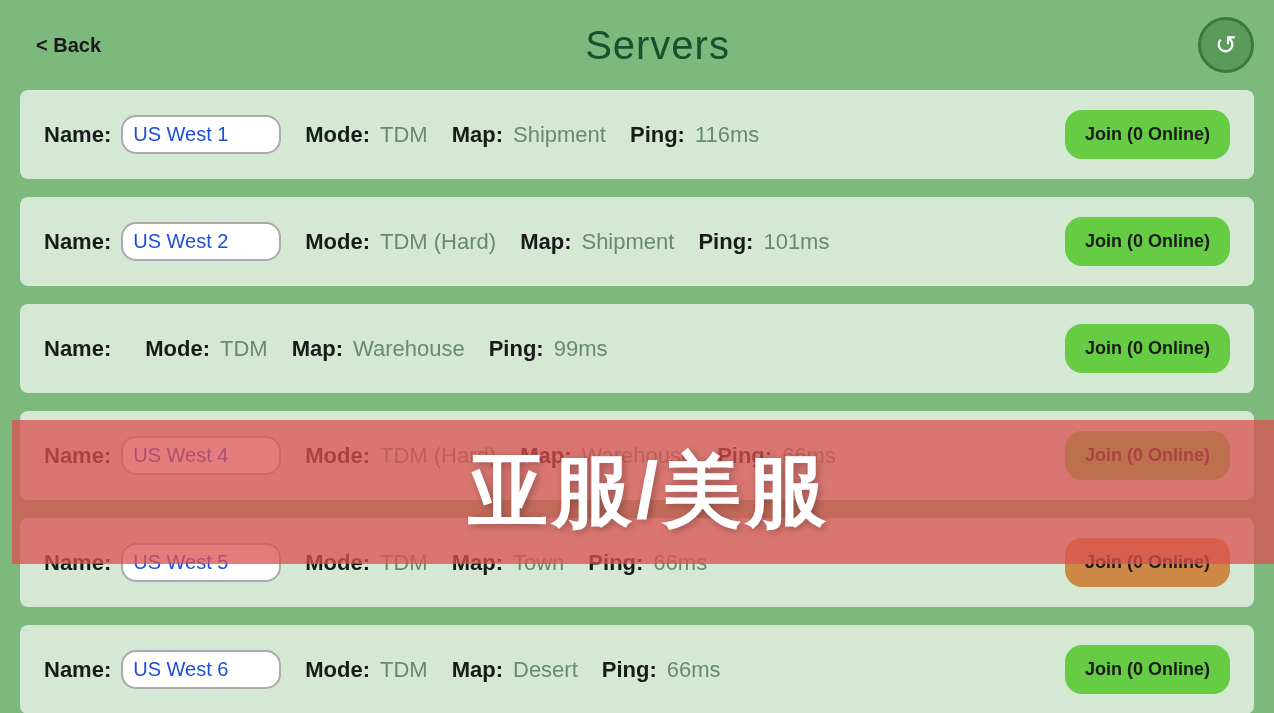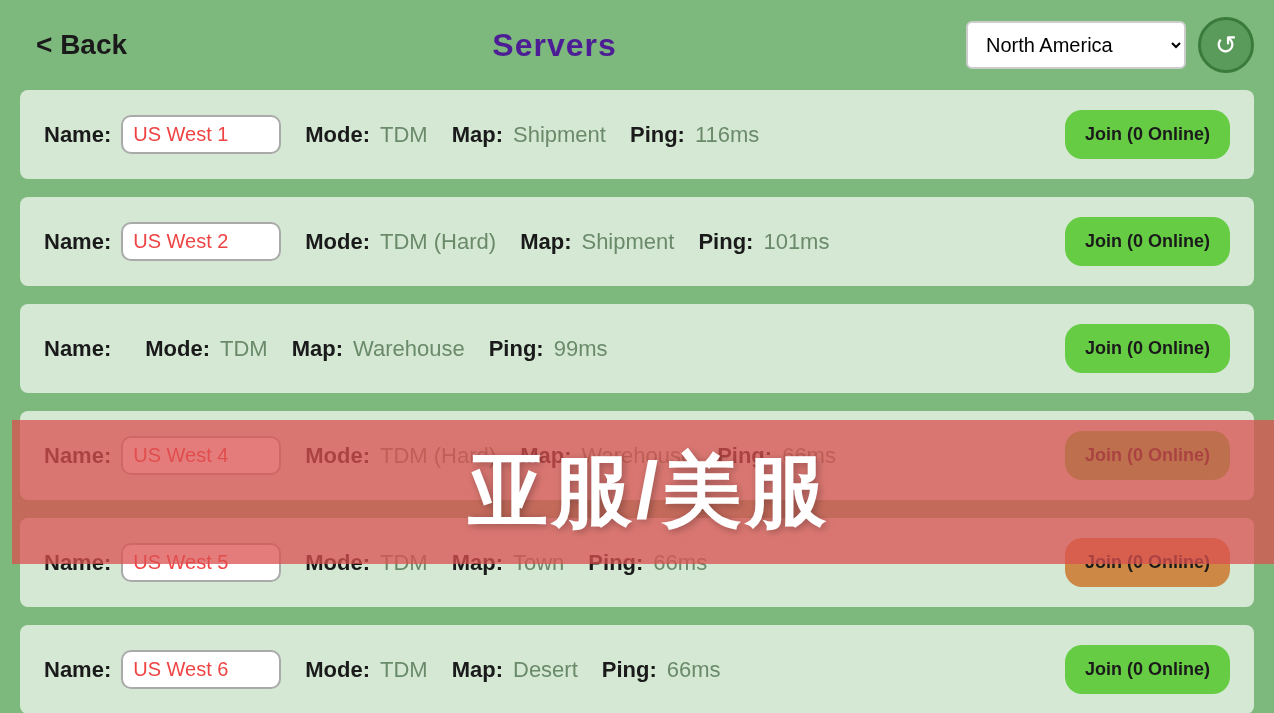--- a/index.html
+++ b/index.html
@@ -15,31 +15,31 @@
     
     .header {
       display: flex;
       align-items: center;
       justify-content: space-between;
       padding: 0 20px;
       height: 90px;
       background-color: #7db87d;
     }
     .back-btn {
-      font-size: 28px;
+      font-size: 20px;
       font-weight: bold;
       color: #1a1a1a;
       cursor: pointer;
       text-decoration: none;
       padding: 8px 16px;
     }
     .header-title {
-      font-size: 32px;
-      font-weight: bold;
-      color: #4c1d95;
+      font-size: 40px;
+      font-weight: normal;
+      color: #14532d;
       letter-spacing: 1px;
     }
     .header-right {
       display: flex;
       align-items: center;
       gap: 12px;
     }
     .region-select {
       font-size: 20px;
       padding: 10px 14px;
@@ -106,23 +106,23 @@
     }
     .field-value {
       font-size: 22px;
       color: #6a8a6a;
       text-align: right;
     }
     .name-input {
       font-size: 20px;
       padding: 6px 10px;
       border: 2px solid #aaa;
-      border-radius: 10px;
+      border-radius: 15px;
       background: white;
-      color: #ef4444;
+      color: #1d4ed8;
       width: 160px;
     }
     .join-btn {
       margin-left: auto;
       padding: 14px 20px;
       border-radius: 17px;
       border: none;
       font-size: 18px;
       font-weight: bold;
       cursor: pointer;
@@ -158,22 +158,20 @@
       text-shadow: 2px 2px 8px rgba(0,0,0,0.3);
     }
   </style>
 </head>
 <body>
 
 <div class="header">
   <a class="back-btn">&lt; Back</a>
   <span class="header-title">Servers</span>
   <div class="header-right">
-    <select class="region-select">
-    <option value="North America">North America</option><option value="Europe">Europe</option><option value="Asia">Asia</option><option value="South America">South America</option></select>
     <button class="refresh-btn">↺</button>
   </div>
 </div>
 
 <div class="content-area">
 <div class="server-row">
       <div class="field-group">
         <span class="field-label">Name:</span>
         <input class="name-input" type="text" value="US West 1" style="">
       </div>

